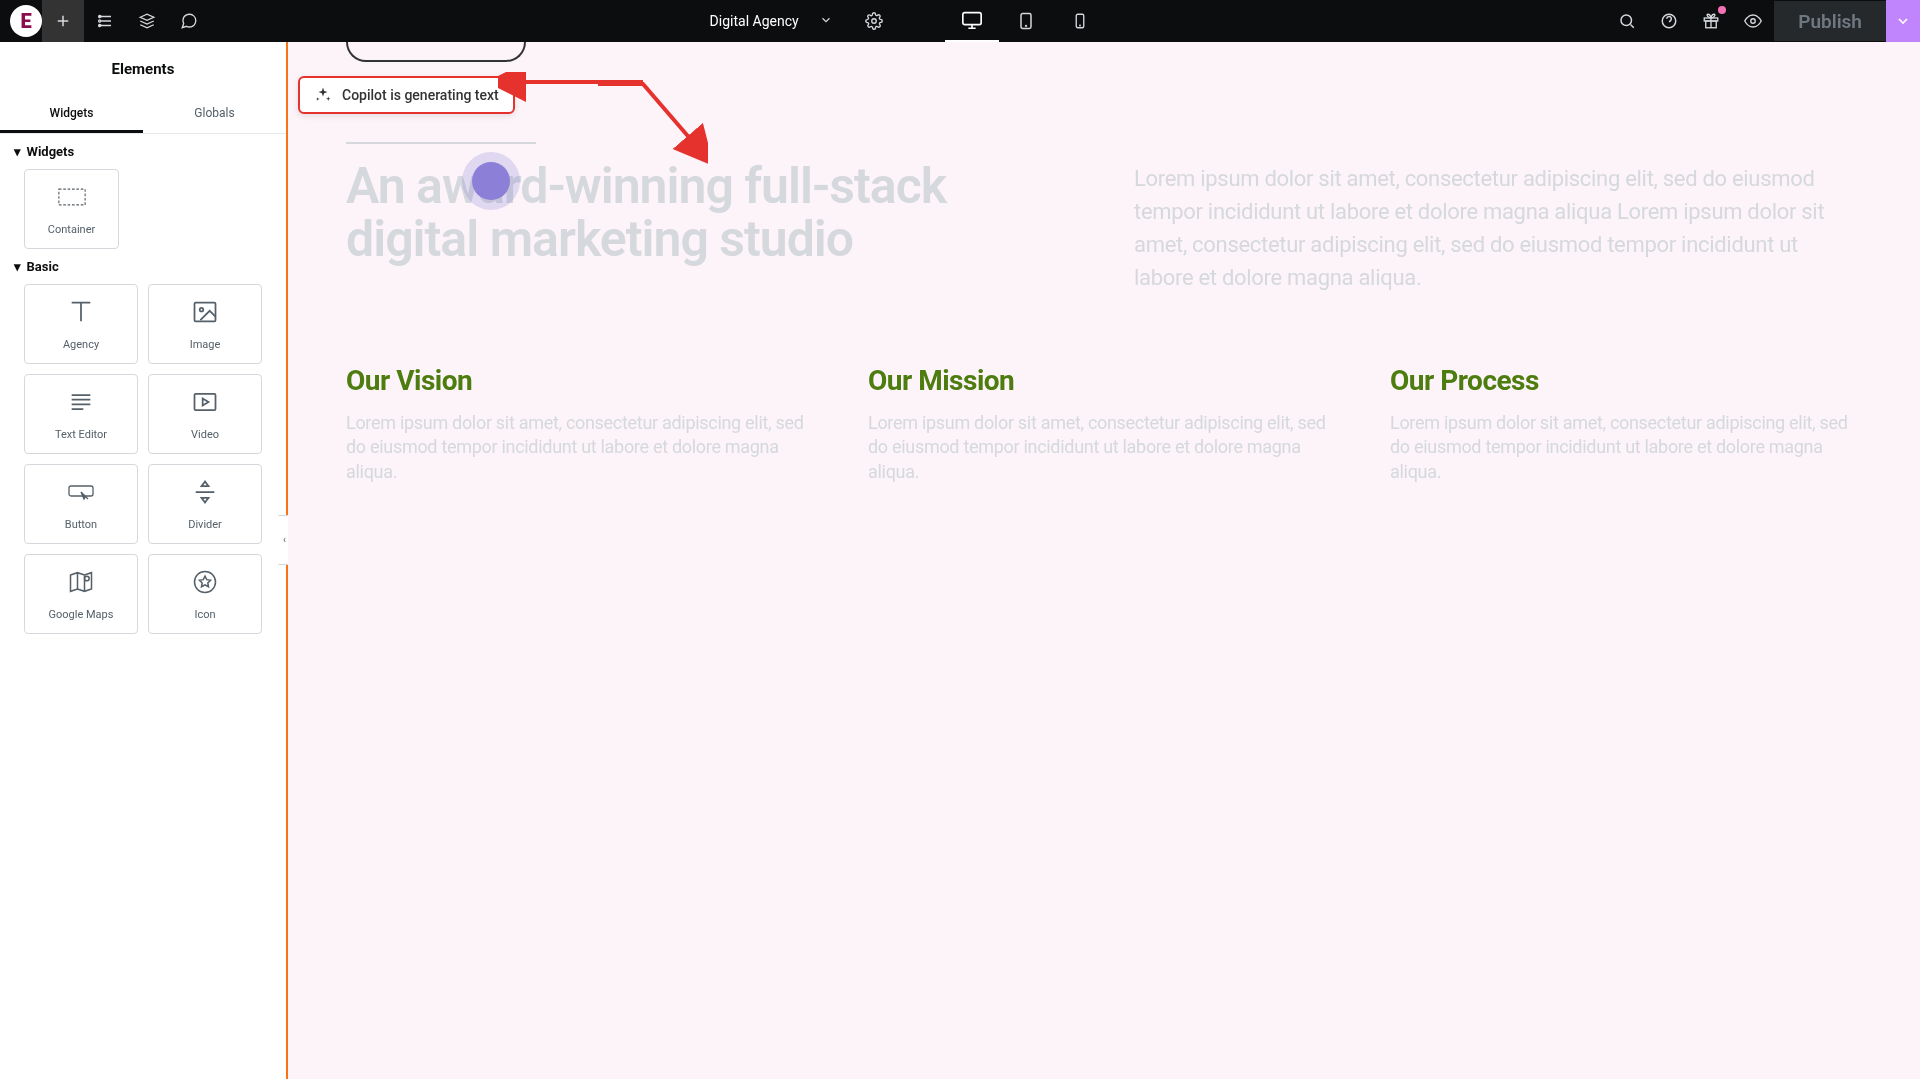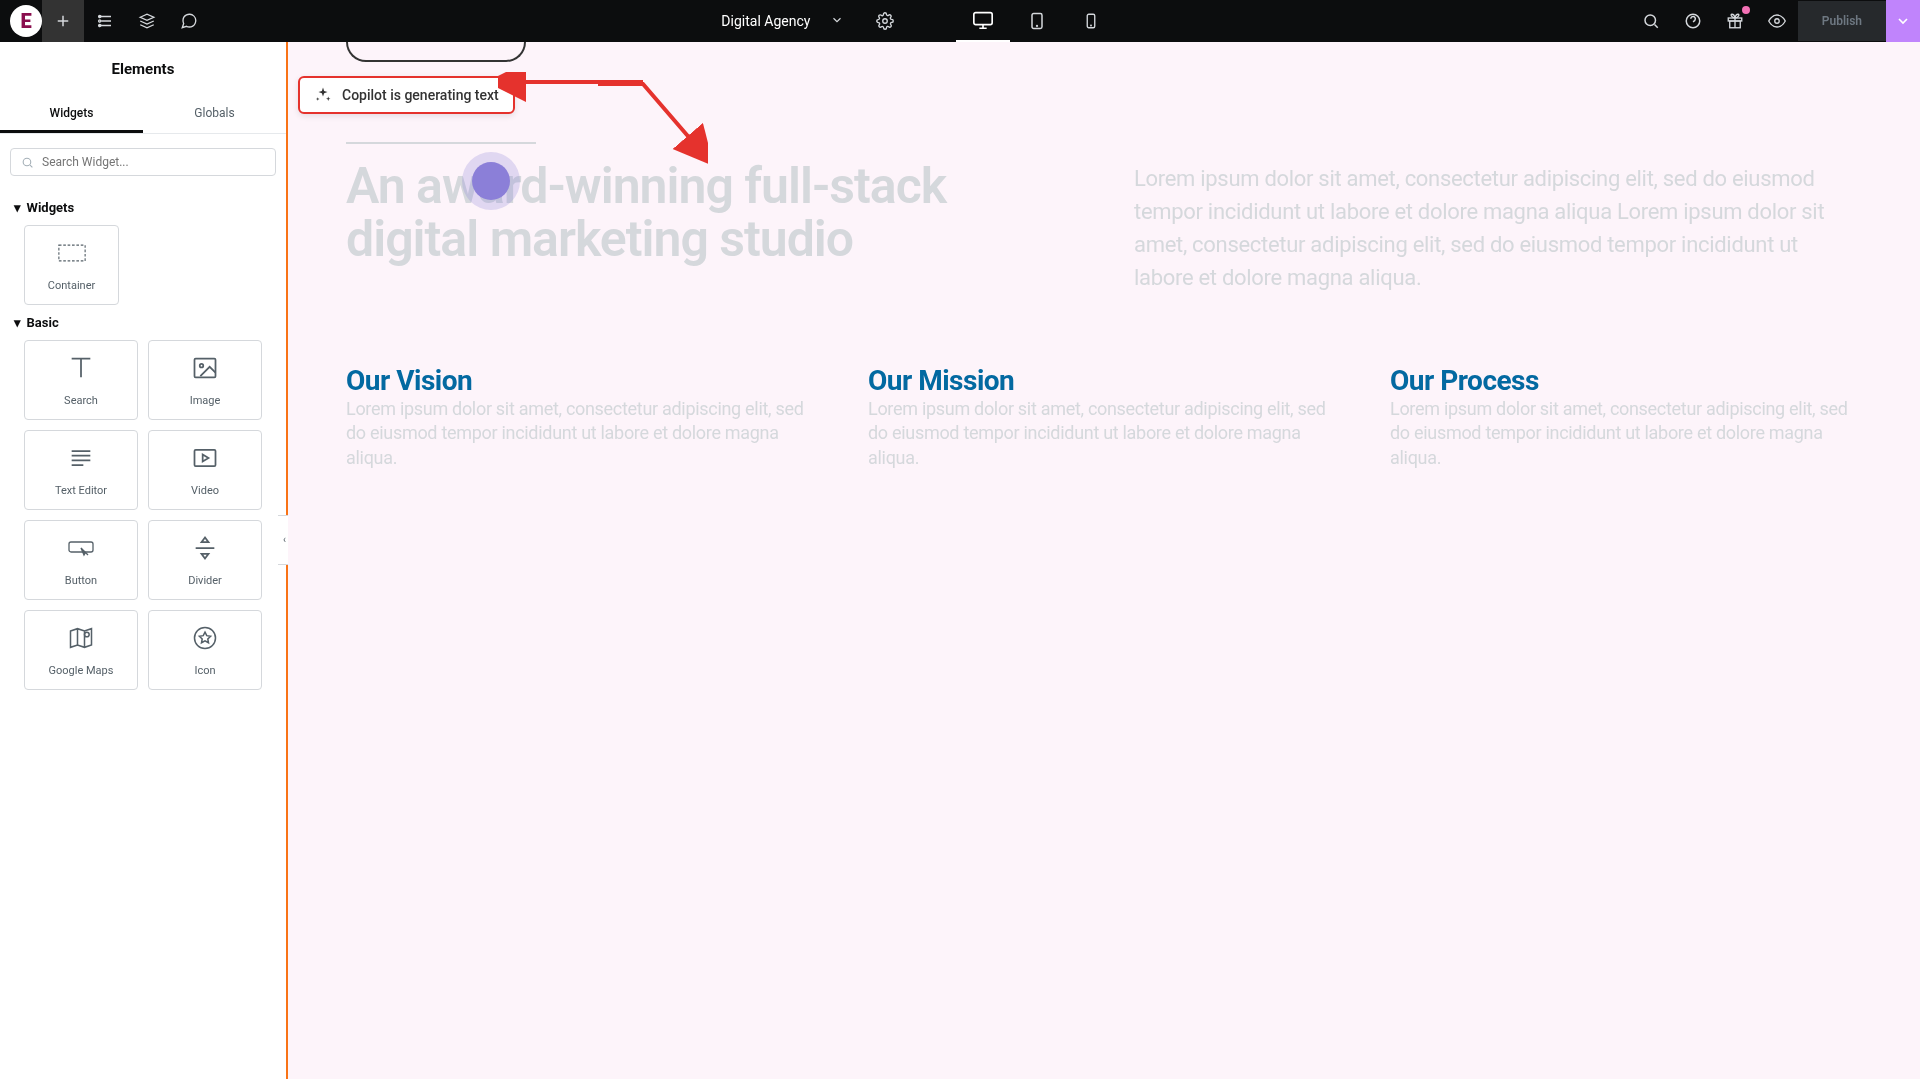--- a/index.html
+++ b/index.html
@@ -11,21 +11,21 @@
 .tbtn svg{width:18px;height:18px}
 .top-center{margin-left:auto;display:flex;align-items:center;gap:20px}
 .page-title{color:#fff;font-size:14px}
 .devices{display:flex;margin-left:30px}
 .dev{width:54px;height:42px;display:flex;align-items:center;justify-content:center;cursor:pointer;position:relative}
 .dev.active{border-bottom:2px solid #fff}
 .purple-bar{position:absolute;top:42px;left:845px;right:54px;height:6px;background:linear-gradient(90deg,#d8b4fe,#c084fc)}
 .top-right{margin-left:auto;display:flex;align-items:center}
 .gift-wrap{position:relative}
 .gift-dot{position:absolute;top:6px;right:6px;width:8px;height:8px;background:#f471b5;border-radius:50%}
-.publish{padding:12px 24px;height:40px;display:flex;align-items:center;background:#26292c;color:#6e7882;font-size:12px;font-weight:600}
+.publish{padding:12px 24px;height:40px;display:flex;align-items:center;background:#26292c;color:#6e7882;font-size:19px;font-weight:600}
 .chev-btn{width:34px;height:42px;display:flex;align-items:center;justify-content:center;background:#c084fc;cursor:pointer}
 .main{display:flex;height:calc(100vh - 42px)}
 .sidebar{width:288px;background:#fff;border-right:2px solid #f97316;display:flex;flex-direction:column}
 .panel-title{text-align:center;font-size:15px;font-weight:700;padding:18px 0;color:#0c0d0e}
 .tabs{display:flex;border-bottom:1px solid #e6e9ec}
 .tab{flex:1;text-align:center;padding:10px 14px;font-size:12px;color:#556068;cursor:pointer}
 .tab.active{border-bottom:3px solid #0c0d0e;color:#0c0d0e;font-weight:500}
 .search-wrap{padding:14px 10px}
 .search{display:flex;align-items:center;border:1px solid #d5d8dc;border-radius:4px;padding:6px 10px;gap:8px}
 .search input{border:none;outline:none;font-size:12px;flex:1;color:#556068}
@@ -44,21 +44,21 @@
 .content{padding:100px 58px 40px}
 .hero{display:flex;gap:60px;margin-bottom:70px}
 .hero-left{flex:1;position:relative}
 .top-line{width:190px;height:2px;background:#d5d8dc;margin-bottom:16px}
 .purple-dot{position:absolute;top:20px;left:126px;width:38px;height:38px;background:#8b7fd8;border-radius:50%;box-shadow:0 0 0 10px rgba(139,127,216,.25)}
 .hero-title{font-size:50px;font-weight:600;color:#d5d8dc;line-height:1.05;letter-spacing:-1px}
 .hero-right{flex:1;padding-top:20px}
 .hero-text{font-size:22px;color:#d5d8dc;line-height:1.5;letter-spacing:-0.3px}
 .cols{display:flex;gap:50px}
 .col{flex:1}
-.col-title{font-size:28px;font-weight:700;color:#0369a1;letter-spacing:-0.5px}
+.col-title{font-size:28px;font-weight:700;color:#4d7c0f;margin-bottom:14px;letter-spacing:-0.5px}
 .col-text{font-size:18px;color:#d5d8dc;line-height:1.35;letter-spacing:-0.3px}
 </style>
 </head>
 <body>
 
 <div class="topbar">
   <div class="logo">E</div>
   <div class="tbtn active">
       <svg viewBox="0 0 24 24" fill="none" stroke="currentColor" stroke-width="2">
         <path d="M12 5v14M5 12h14"></path>
@@ -151,29 +151,20 @@
 </div>
 <div class="purple-bar"></div>
 
 <div class="main">
   <div class="sidebar">
     <div class="panel-title">Elements</div>
     <div class="tabs">
       <div class="tab active">Widgets</div>
       <div class="tab">Globals</div>
     </div>
-    <div class="search-wrap">
-      <div class="search">
-        <svg width="13" height="13" viewBox="0 0 24 24" fill="none" stroke="#a4afb7" stroke-width="2">
-            <circle cx="11" cy="11" r="7"></circle>
-            <path d="M21 21l-4.3-4.3"></path>
-          </svg>
-        <input placeholder="Search Widget..." style="">
-      </div>
-    </div>
     <div class="section-head">
         <span>▾</span>
         <span>Widgets</span>
       </div>
     <div class="widgets-grid single">
       <div class="widget">
         <div class="widget-icon"><svg viewBox="0 0 32 20" fill="none" stroke="currentColor" stroke-width="1.3">
               <rect x="1" y="1" width="30" height="18" stroke-dasharray="3 2"></rect>
             </svg></div>
         <div class="widget-label">Container</div>
@@ -181,21 +172,21 @@
     </div>
     <div class="section-head">
         <span>▾</span>
         <span>Basic</span>
       </div>
     <div class="widgets-grid">
       <div class="widget">
           <div class="widget-icon"><svg viewBox="0 0 24 24" fill="none" stroke="currentColor" stroke-width="1.5">
               <path d="M4 4h16M12 4v16"></path>
             </svg></div>
-          <div class="widget-label">Search</div>
+          <div class="widget-label">Agency</div>
         </div>
       <div class="widget">
           <div class="widget-icon"><svg viewBox="0 0 24 24" fill="none" stroke="currentColor" stroke-width="1.5">
               <rect x="3" y="4" width="18" height="16" rx="1"></rect>
               <circle cx="9" cy="10" r="1.5"></circle>
               <path d="M21 16l-5-5-8 8"></path>
             </svg></div>
           <div class="widget-label">Image</div>
         </div>
       <div class="widget">

